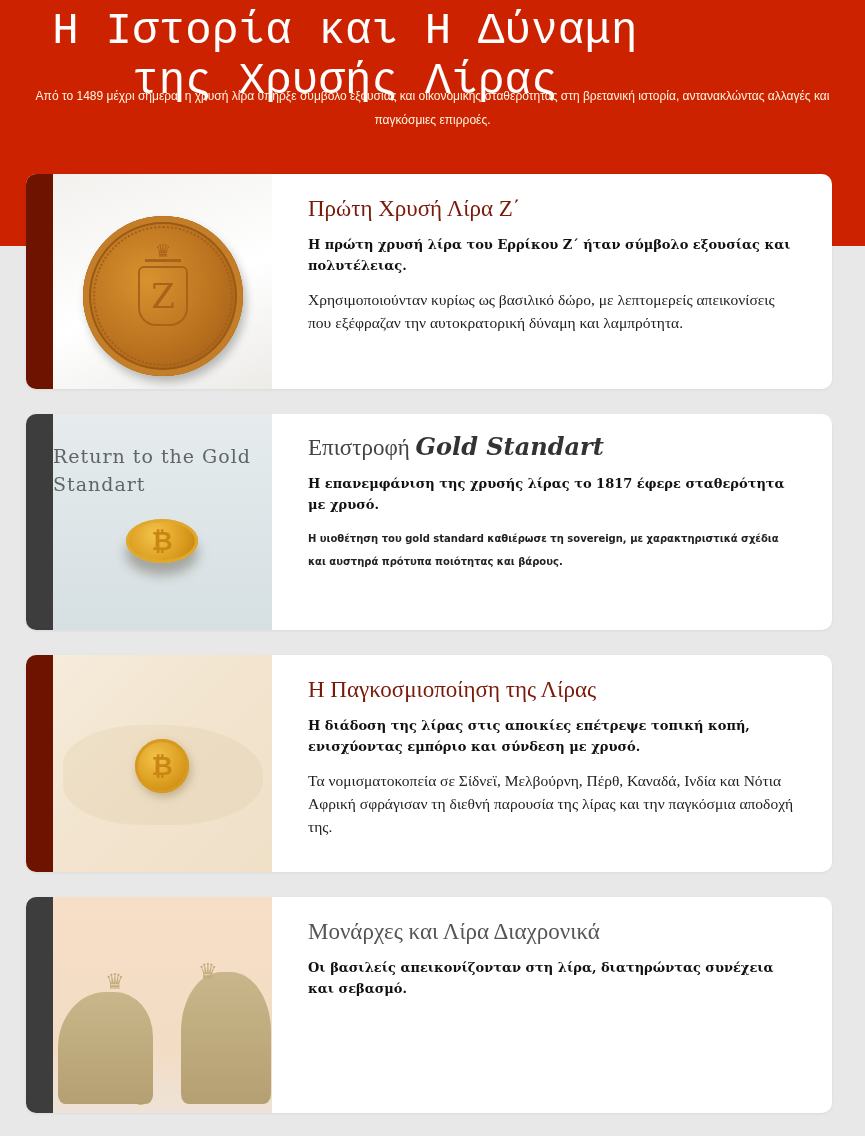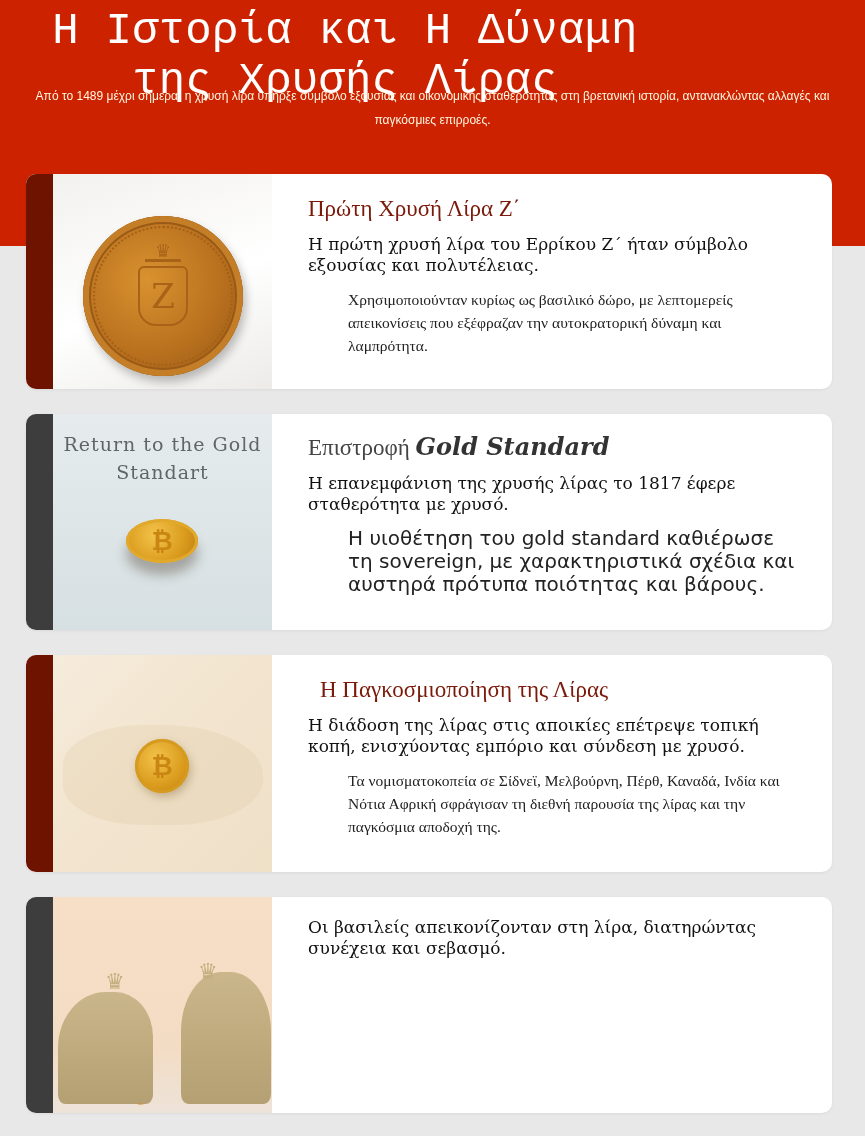--- a/index.html
+++ b/index.html
@@ -33,25 +33,25 @@
       box-shadow: 0 1px 3px rgba(0,0,0,0.06);
     }
     .accent { width: 27px; flex: 0 0 27px; }
     .media { width: 219px; flex: 0 0 219px; position: relative; overflow: hidden; }
     .content { flex: 1; padding: 20px 36px 0 36px; }
     .card-title {
       font-family: "Liberation Serif", serif; font-size: 23px; font-weight: normal;
       margin-bottom: 10px; line-height: 30px;
     }
     .card-lead {
-      font-family: "DejaVu Serif", serif; font-weight: normal; font-size: 17px;
+      font-family: "DejaVu Serif", serif; font-weight: bold; font-size: 13px;
       color: #111; line-height: 21px; margin-bottom: 12px;
     }
     .card-body {
-      font-family: "Liberation Serif", serif; font-size: 15.5px; color: #222; line-height: 23px; margin-left: 40px;
+      font-family: "Liberation Serif", serif; font-size: 15.5px; color: #222; line-height: 23px;
     }
     .script {
       font-family: "DejaVu Serif", serif; font-style: italic; font-weight: bold;
       color: #333; font-size: 24px;
     }
     
     .img1 { background: linear-gradient(160deg, #f2f1ee 0%, #ffffff 55%, #ecebe8 100%); }
     .coin-big {
       position: absolute; left: 30px; top: 42px; width: 160px; height: 160px; border-radius: 50%;
       background: radial-gradient(circle at 40% 40%, #d9922f 0%, #b8701e 55%, #8f5312 100%);
@@ -66,21 +66,21 @@
     .coin-big .crown {
       position: absolute; left: 62px; top: 26px; width: 36px; height: 20px;
       border-bottom: 3px solid #a86319; color: #a86319; font-size: 18px; text-align: center; line-height: 18px;
     }
     .coin-big .ring {
       position: absolute; left: 10px; top: 10px; right: 10px; bottom: 10px;
       border-radius: 50%; border: 2px dotted #a56018;
     }
     .img2 { background: linear-gradient(180deg, #e6ecee 0%, #d6dfe2 100%); }
     .img2-text {
-      position: absolute; left: 0; top: 16px; width: 219px; text-align: center;
+      position: absolute; left: 0; top: 28px; width: 219px; text-align: left;
       color: #606566; font-family: "DejaVu Serif", serif; font-size: 19px; line-height: 28px; letter-spacing: 1px;
     }
     .coin-small {
       position: absolute; border-radius: 50%;
       background: radial-gradient(circle at 40% 35%, #f3c34a 0%, #d99a1c 60%, #b57a10 100%);
       box-shadow: inset 0 0 0 3px #e0a92c, inset 0 0 0 5px #b57a10;
       color: #c98612; text-align: center; font-family: "DejaVu Sans", sans-serif; font-weight: bold;
     }
     .coin2 { left: 73px; top: 105px; width: 72px; height: 44px; font-size: 26px; line-height: 44px;
       box-shadow: inset 0 0 0 3px #e0a92c, 0 12px 12px rgba(60,50,30,0.35); }
@@ -134,45 +134,46 @@
 
 <section class="card" style="top:414px;height:216px;">
   <div class="accent" style="background:#3d3d3d;"></div>
   <div class="media img2">
     <div class="img2-text">Return to the Gold Standart</div>
     <div class="coin-small coin2">₿</div>
   </div>
   <div class="content" style="padding-top:18px;">
     <h2 class="card-title" style="color:#444;">
       <span>Επιστροφή</span>
-      <span class="script">Gold Standard</span>
+      <span class="script">Gold Standart</span>
     </h2>
     <p class="card-lead" style="">Η επανεμφάνιση της χρυσής λίρας το 1817 έφερε σταθερότητα με χρυσό.</p>
-    <p class="card-body" style="font-family:'DejaVu Sans',sans-serif;font-size:20px;">Η υιοθέτηση του gold standard καθιέρωσε τη sovereign, με χαρακτηριστικά σχέδια και αυστηρά πρότυπα ποιότητας και βάρους.</p>
+    <p class="card-body" style="font-family:'DejaVu Sans',sans-serif;font-size:10px;font-weight:bold;">Η υιοθέτηση του gold standard καθιέρωσε τη sovereign, με χαρακτηριστικά σχέδια και αυστηρά πρότυπα ποιότητας και βάρους.</p>
   </div>
 </section>
 
 <section class="card" style="top:655px;height:217px;">
   <div class="accent" style="background:#6e1300;"></div>
   <div class="media img3">
     <div class="map"></div>
     <div class="coin-small coin3">₿</div>
   </div>
   <div class="content">
-    <h2 class="card-title" style="color:#7a1a0a;margin-left:12px;">Η Παγκοσμιοποίηση της Λίρας</h2>
+    <h2 class="card-title" style="color:#7a1a0a;">Η Παγκοσμιοποίηση της Λίρας</h2>
     <p class="card-lead">Η διάδοση της λίρας στις αποικίες επέτρεψε τοπική κοπή, ενισχύοντας εμπόριο και σύνδεση με χρυσό.</p>
     <p class="card-body">Τα νομισματοκοπεία σε Σίδνεϊ, Μελβούρνη, Πέρθ, Καναδά, Ινδία και Νότια Αφρική σφράγισαν τη διεθνή παρουσία της λίρας και την παγκόσμια αποδοχή της.</p>
   </div>
 </section>
 
 <section class="card" style="top:897px;height:216px;">
   <div class="accent" style="background:#3d3d3d;"></div>
   <div class="media img4">
     <div class="king king1"></div>
     <div class="king king2"></div>
     <div class="crown-s crown1">♛</div>
     <div class="crown-s crown2">♛</div>
     <div class="coins-pile"></div>
   </div>
   <div class="content">
+    <h2 class="card-title" style="color:#555;">Μονάρχες και Λίρα Διαχρονικά</h2>
     <p class="card-lead">Οι βασιλείς απεικονίζονταν στη λίρα, διατηρώντας συνέχεια και σεβασμό.</p>
   </div>
 </section>
 
 </body></html>

